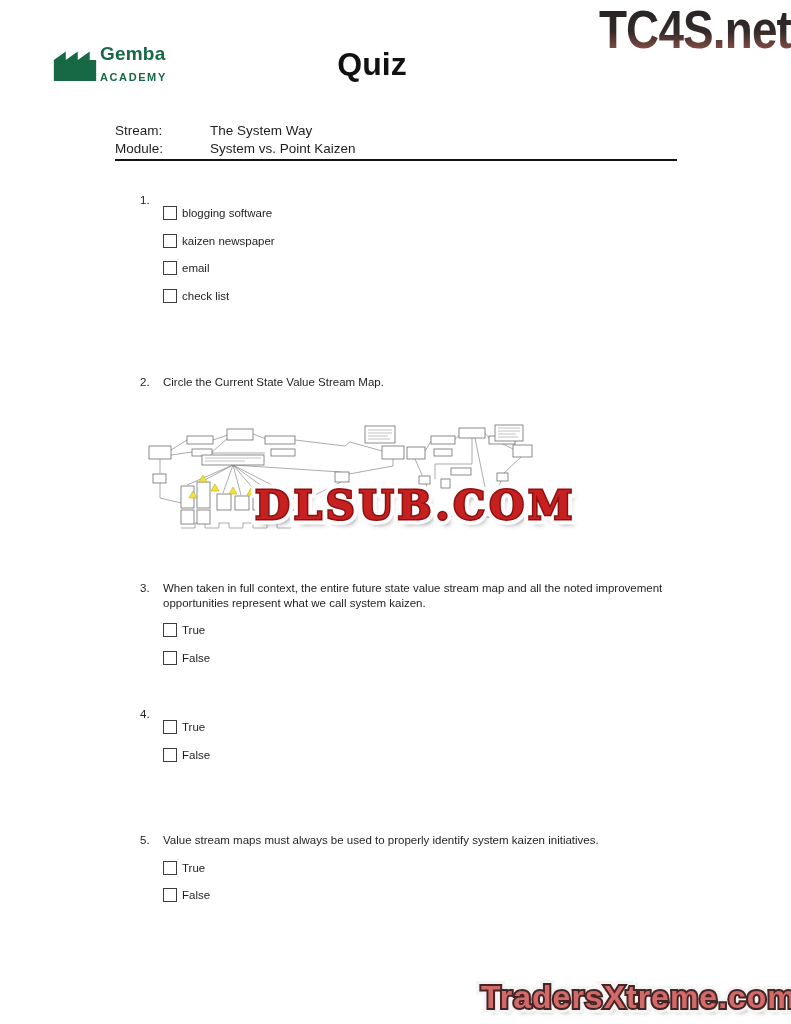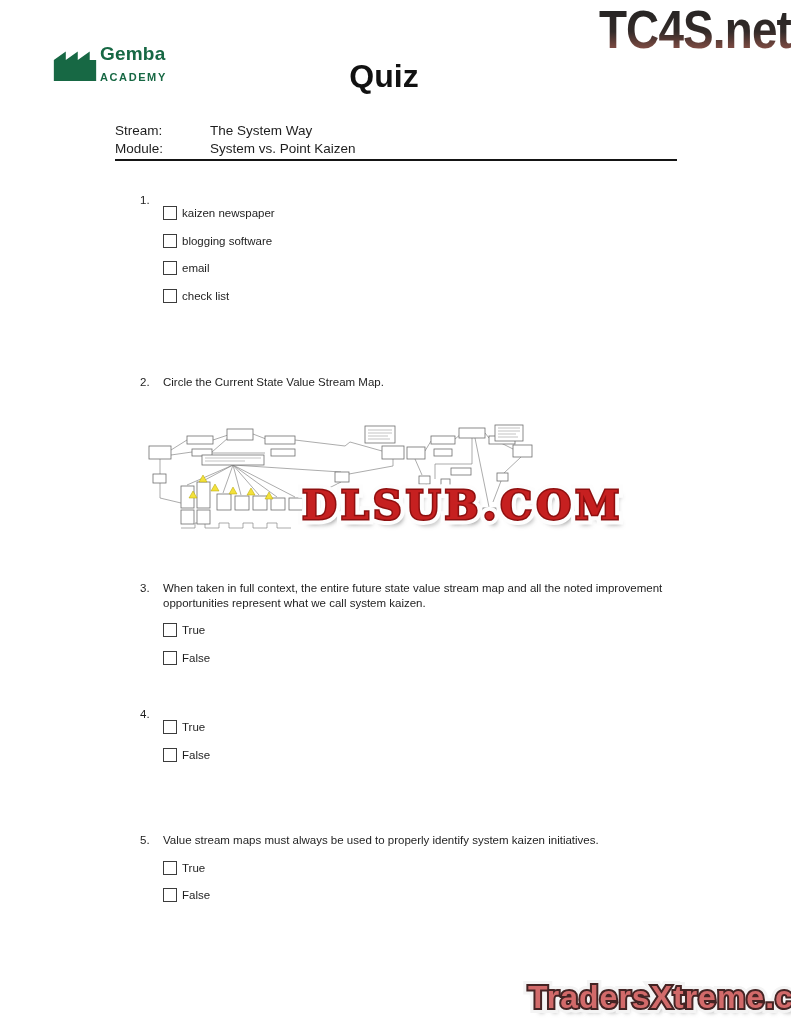--- a/index.html
+++ b/index.html
@@ -5,21 +5,21 @@
   html,body{margin:0;padding:0;background:#fff;}
   .page{position:relative;width:791px;height:1024px;background:#fff;overflow:hidden;
         font-family:"Liberation Sans",sans-serif;color:#1e1e1e;}
 
   
   .logo{position:absolute;left:52px;top:44px;display:flex;align-items:flex-end;gap:2px;}
   .logo svg{display:block;}
   .logo-text{line-height:1;}
   .logo-gemba{font-size:19px;font-weight:bold;color:#176844;letter-spacing:0.2px;}
   .logo-academy{font-size:11px;font-weight:bold;color:#176844;letter-spacing:1.6px;margin-top:9px;}
-  .title{position:absolute;left:0;top:46px;width:744px;text-align:center;margin:12px;
+  .title{position:absolute;left:0;top:46px;width:744px;text-align:center;margin:0;
          font-size:32px;font-weight:bold;color:#111;}
 
   
   .tc4s{position:absolute;top:2px;right:0px;font-weight:bold;font-size:54px;line-height:1;
         letter-spacing:-1px;transform:scaleX(0.85);transform-origin:100% 0;
         color:#332c2a;
         background:linear-gradient(180deg,#222 0%,#332b29 55%,#7c4a42 85%,#a5736a 100%);
         -webkit-background-clip:text;background-clip:text;-webkit-text-fill-color:transparent;}
 
   
@@ -37,21 +37,21 @@
   .opts{margin-top:13px;}
   .opt{height:27.5px;display:flex;align-items:flex-start;}
   .checkbox{width:12px;height:12px;border:1.2px solid #3c3c3c;background:#fff;
             display:inline-block;margin-top:0;}
   .opt-label{font-size:11.5px;line-height:14px;margin-left:5px;}
 
   
   .vsm{position:absolute;left:145px;top:424px;width:395px;height:113px;}
 
   
-  .wm{position:relative;z-index:0;white-space:nowrap;margin-left:47px;}
+  .wm{position:relative;z-index:0;white-space:nowrap;}
   .wm::before,.wm::after{content:attr(data-text);position:absolute;left:0;top:0;white-space:nowrap;}
   .wm::before{z-index:-1;}
   .wm::after{z-index:-2;}
 
   
   .dlsub{position:absolute;left:255px;top:483px;font-family:"DejaVu Serif",serif;
          font-weight:bold;font-size:40px;line-height:1.1;letter-spacing:4px;color:#c62020;}
   .dlsub::before{color:#c62020;-webkit-text-stroke:3px #8e0f0f;}
   .dlsub::after{color:#fff;-webkit-text-stroke:11px #fdfdfd;
                 text-shadow:4px 6px 4px rgba(90,90,90,0.55);}
@@ -96,25 +96,25 @@
   </div>
   <div class="rule"></div>
 
   <div id="questions">
       <div class="question q1">
         <div class="q-num">1.</div>
         <div class="q-body">
           <div class="opts">
             <div class="opt">
               <span class="checkbox"></span>
+              <span class="opt-label">blogging software</span>
+            </div>
+            <div class="opt">
+              <span class="checkbox"></span>
               <span class="opt-label">kaizen newspaper</span>
-            </div>
-            <div class="opt">
-              <span class="checkbox"></span>
-              <span class="opt-label">blogging software</span>
             </div>
             <div class="opt">
               <span class="checkbox"></span>
               <span class="opt-label">email</span>
             </div>
             <div class="opt">
               <span class="checkbox"></span>
               <span class="opt-label">check list</span>
             </div>
           </div>

